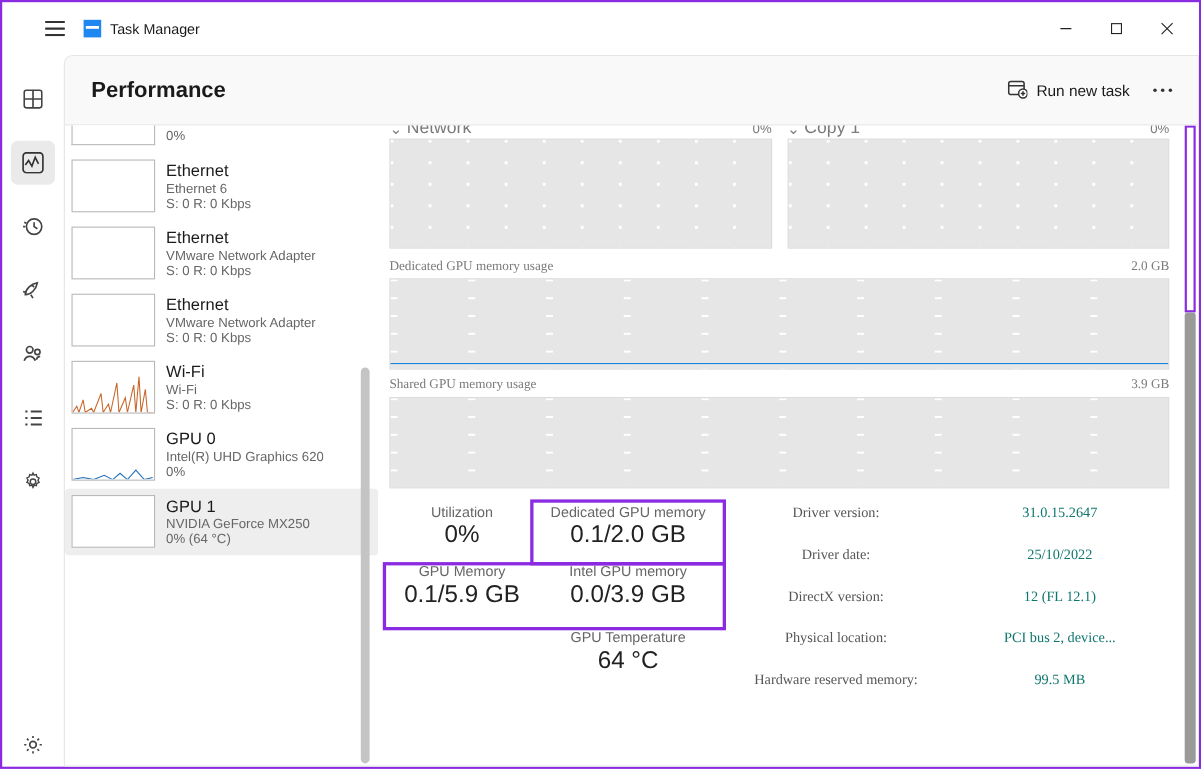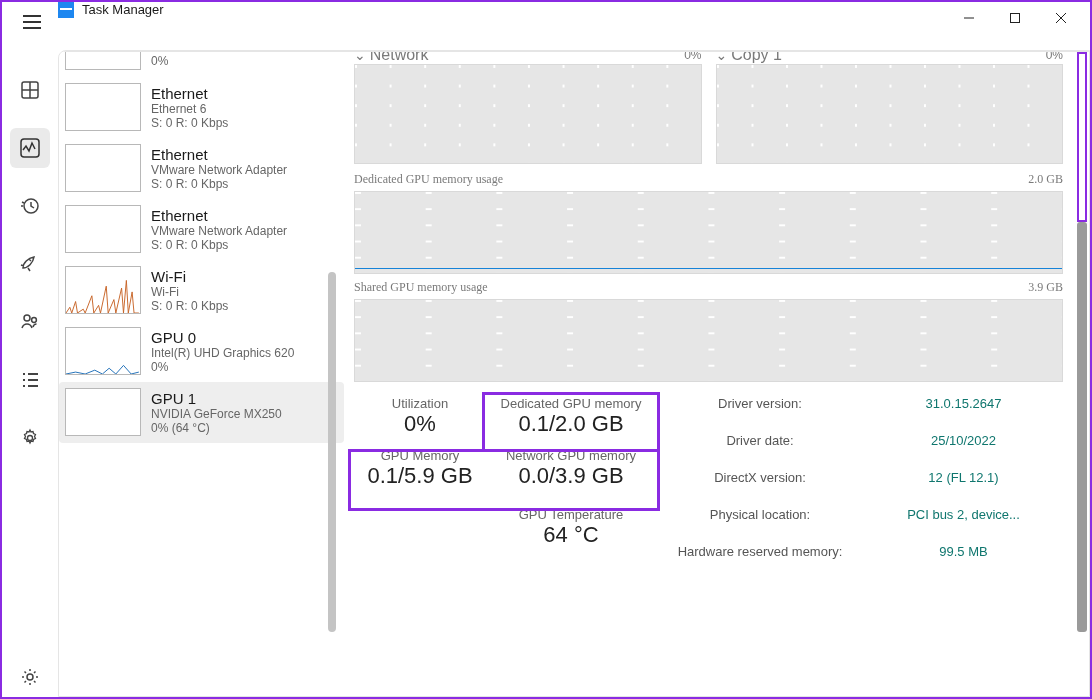--- a/index.html
+++ b/index.html
@@ -1,19 +1,19 @@
 <!DOCTYPE html>
 <html><head>
 <meta charset="utf-8">
 <style>
   * { box-sizing: border-box; margin: 0; padding: 0; }
   html, body { width: 1092px; height: 699px; font-family: "Segoe UI", Arial, sans-serif; font-size: 14px; color: #1a1a1a; overflow: hidden; background: #fff; }
   .window { width: 1092px; height: 699px; border: 2px solid #8a2be2; position: relative; background: #fff; display: flex; flex-direction: column; }
   
-  .titlebar { height: 48px; display: flex; align-items: flex-start; padding: 0 6px 0 10px; }
+  .titlebar { height: 48px; display: flex; align-items: center; padding: 0 6px 0 28px; }
   .hamburger { width: 40px; height: 40px; display:flex; align-items:center; justify-content:center; }
   .app-icon { width:16px; height:16px; margin:0 8px 0 6px; background:#1e87f0; position:relative; }
   .app-icon::after { content:""; position:absolute; left:2px; right:2px; top:6px; height:2px; background:#fff; box-shadow:0 -3px 0 #fff inset; }
   .app-title { font-size:13px; flex:0 0 auto; }
   .title-spacer { flex:1; }
   .winbtn { width:46px; height:32px; display:flex; align-items:center; justify-content:center; }
   
   .body { flex:1; display:flex; overflow:hidden; }
   .navrail { width:56px; display:flex; flex-direction:column; align-items:center; padding-top:20px; gap:18px; }
   .navbtn { width:40px; height:40px; display:flex; align-items:center; justify-content:center; border-radius:6px; }
@@ -51,21 +51,21 @@
     #fff;
     position:relative;
   }
   .gridchart.tall { height:83px; }
   .gridchart .flatline { position:absolute; left:0; right:0; bottom:0; height:0; border-top:1px solid #1683d8; }
   .sectionlabel { display:flex; font-size:12px; color:#7a7a7a; margin:6px 0 4px;font-family:Liberation Serif, serif; }
   .sectionlabel span:last-child { margin-left:auto; }
   .metrics { display:grid; grid-template-columns: 132px 170px 1fr; margin-top:14px; color:#333;text-align:center; }
   .metric .mlabel { font-size:13px; color:#666; }
   .metric .mvalue { font-size:22px; color:#222; }
-  .kv { display:grid; grid-template-columns: 208px 1fr; row-gap:22px; font-size:13px; color:#555;}
+  .kv { display:grid; grid-template-columns: 208px 1fr; row-gap:22px; font-size:13px; color:#555;font-family:Liberation Serif, serif;}
   .kv .v { color:#0f766e; white-space:nowrap; overflow:hidden; text-overflow:ellipsis;}
   .temp-block { grid-column:2; margin-top:6px; }
   
   .hl { position:absolute; border:3px solid #8a2be2; pointer-events:none; }
   .right-scroll { position:absolute; right:2px; width:10px; }
   .right-scroll .thumb2 { position:absolute; width:10px; background:#9a9a9a; border-radius:3px; }
   
   .spark { position:absolute; left:0; right:0; bottom:0; height:100%; }
 </style>
 </head>
@@ -146,20 +146,40 @@
       <div class="spacer"></div>
       <div class="navbtn">
           <svg width="20" height="20" viewBox="0 0 20 20">
             <circle cx="10" cy="10" r="3" fill="none" stroke="#444" stroke-width="1.5"></circle>
             <path d="M10 2v2m0 12v2M2 10h2m12 0h2M4.5 4.5l1.5 1.5m8 8l1.5 1.5m0-11L14 6M6 14l-1.5 1.5" stroke="#444" stroke-width="1.5"></path>
           </svg>
         </div>
     </div>
 
     <div class="content">
+      <div class="content-header">
+        <h1>Performance</h1>
+        <div class="h-spacer"></div>
+        <div class="runtask">
+          <span><svg width="18" height="18" viewBox="0 0 18 18">
+                <rect x="1" y="2" width="14" height="12" rx="2" fill="none" stroke="#333" stroke-width="1.4"></rect>
+                <path d="M1 6h14" stroke="#333" stroke-width="1.4"></path>
+                <circle cx="14" cy="13" r="4" fill="#fff" stroke="#333" stroke-width="1.4"></circle>
+                <path d="M14 11v4m-2-2h4" stroke="#333" stroke-width="1.4"></path>
+              </svg></span>
+          <span>Run new task</span>
+        </div>
+        <div class="more">
+            <svg width="18" height="4">
+              <circle cx="2" cy="2" r="1.6" fill="#333"></circle>
+              <circle cx="9" cy="2" r="1.6" fill="#333"></circle>
+              <circle cx="16" cy="2" r="1.6" fill="#333"></circle>
+            </svg>
+          </div>
+      </div>
 
       <div class="main">
 
         <div class="sidebar">
           <div class="sidebar-inner" style="margin-top:-20px;">
             <div class="perfitem">
               <div class="thumb" style="border-top:none;height:32px;"></div>
               <div class="labels">
                 <div class="name" style="font-size:12px;color:#666;">SSD</div>
                 <div class="stat">0%</div>
@@ -280,21 +300,21 @@
               <div>Physical location:</div>
                 <div class="v">PCI bus 2, device...</div>
               <div>Hardware reserved memory:</div>
                 <div class="v">99.5 MB</div>
             </div>
             <div class="metric">
               <div class="mlabel">GPU Memory</div>
               <div class="mvalue">0.1/5.9 GB</div>
             </div>
             <div class="metric">
-              <div class="mlabel">Network GPU memory</div>
+              <div class="mlabel">Intel GPU memory</div>
               <div class="mvalue">0.0/3.9 GB</div>
             </div>
             <div></div>
             <div class="metric temp-block">
               <div class="mlabel">GPU Temperature</div>
               <div class="mvalue">64 °C</div>
             </div>
 
             <div class="hl" style="left:128px; top:-4px; width:178px; height:60px;"></div>
             <div class="hl" style="left:-6px; top:53px; width:312px; height:62px;"></div>

